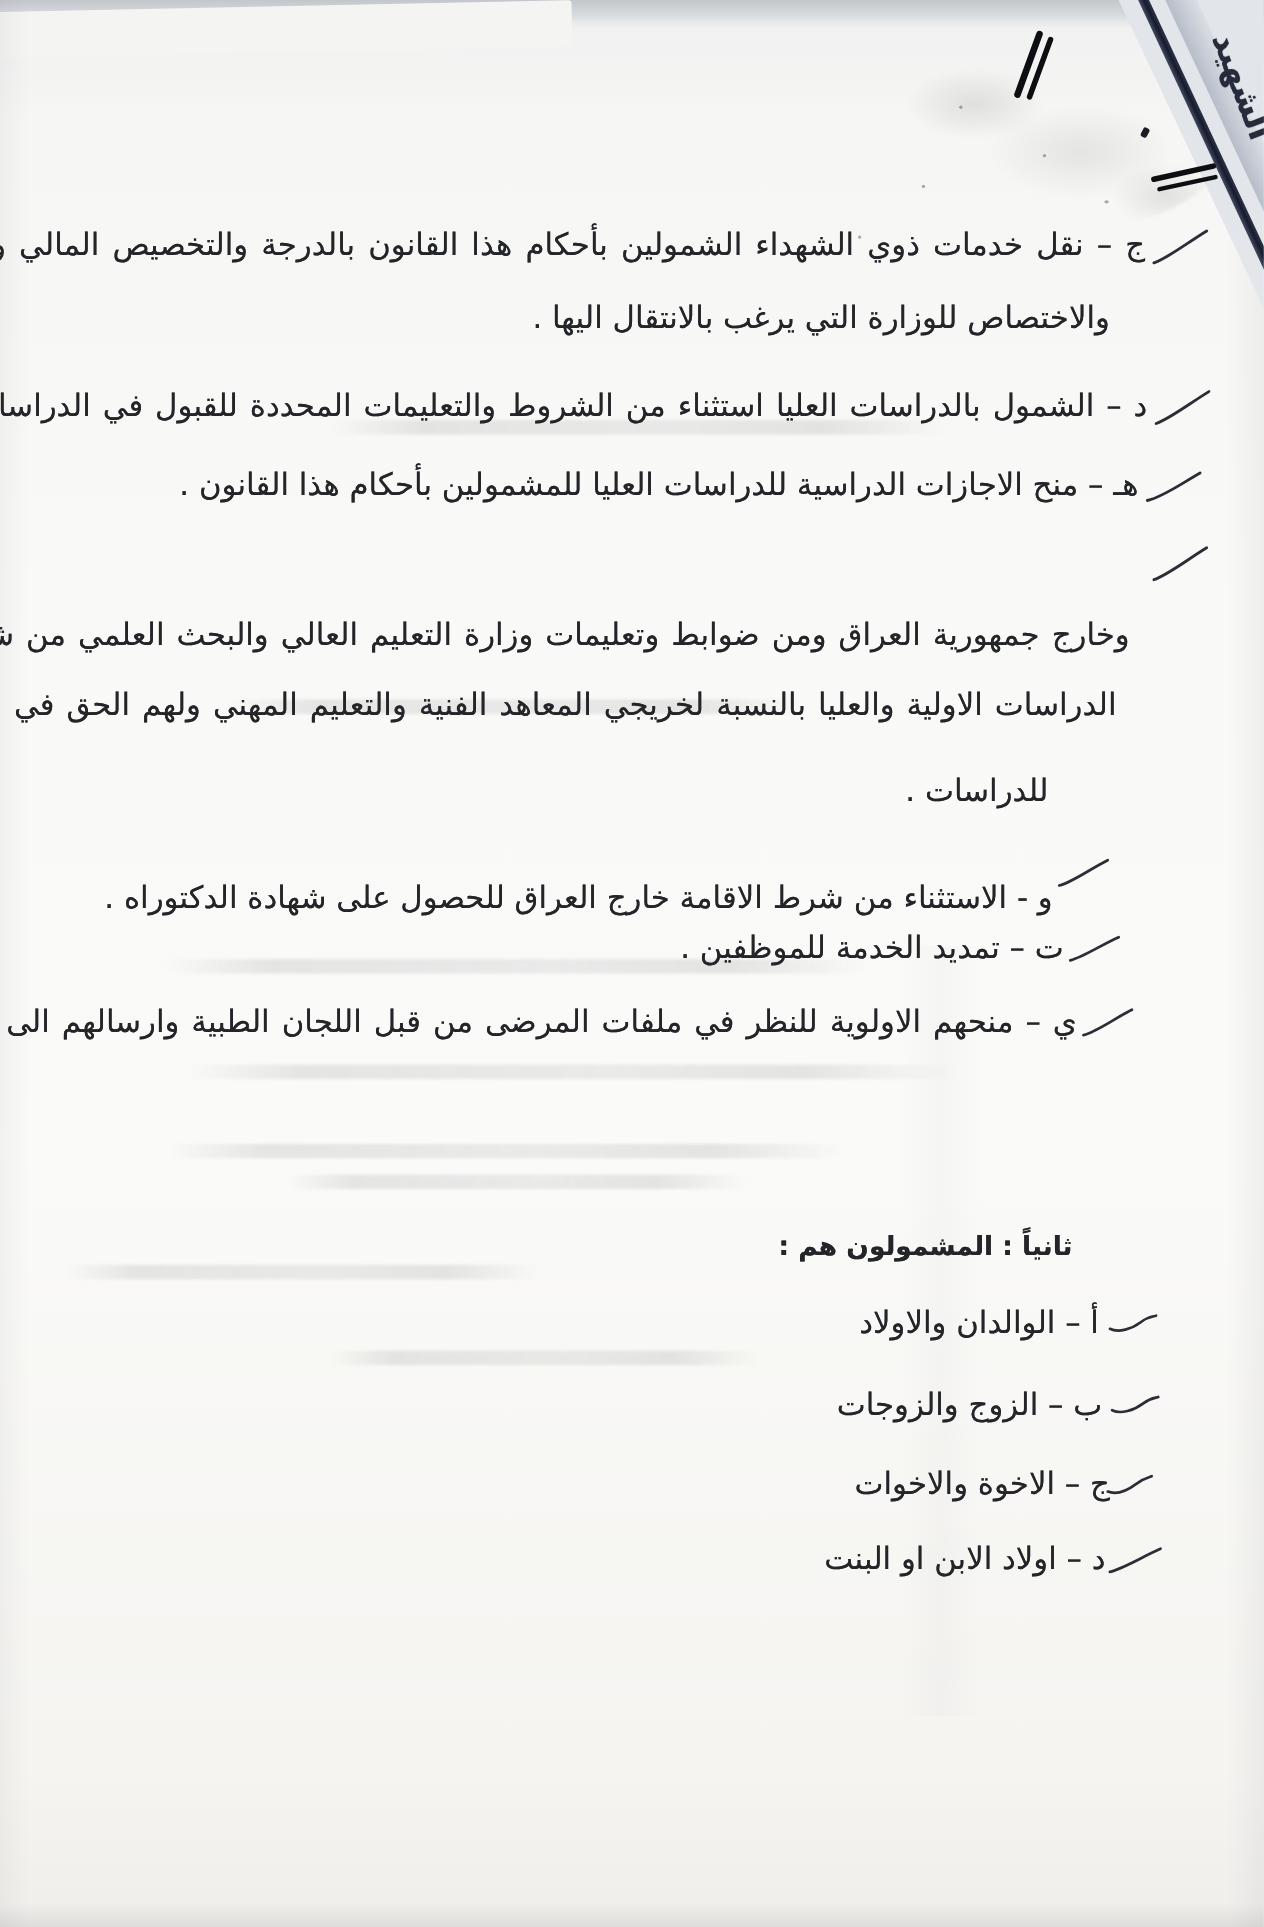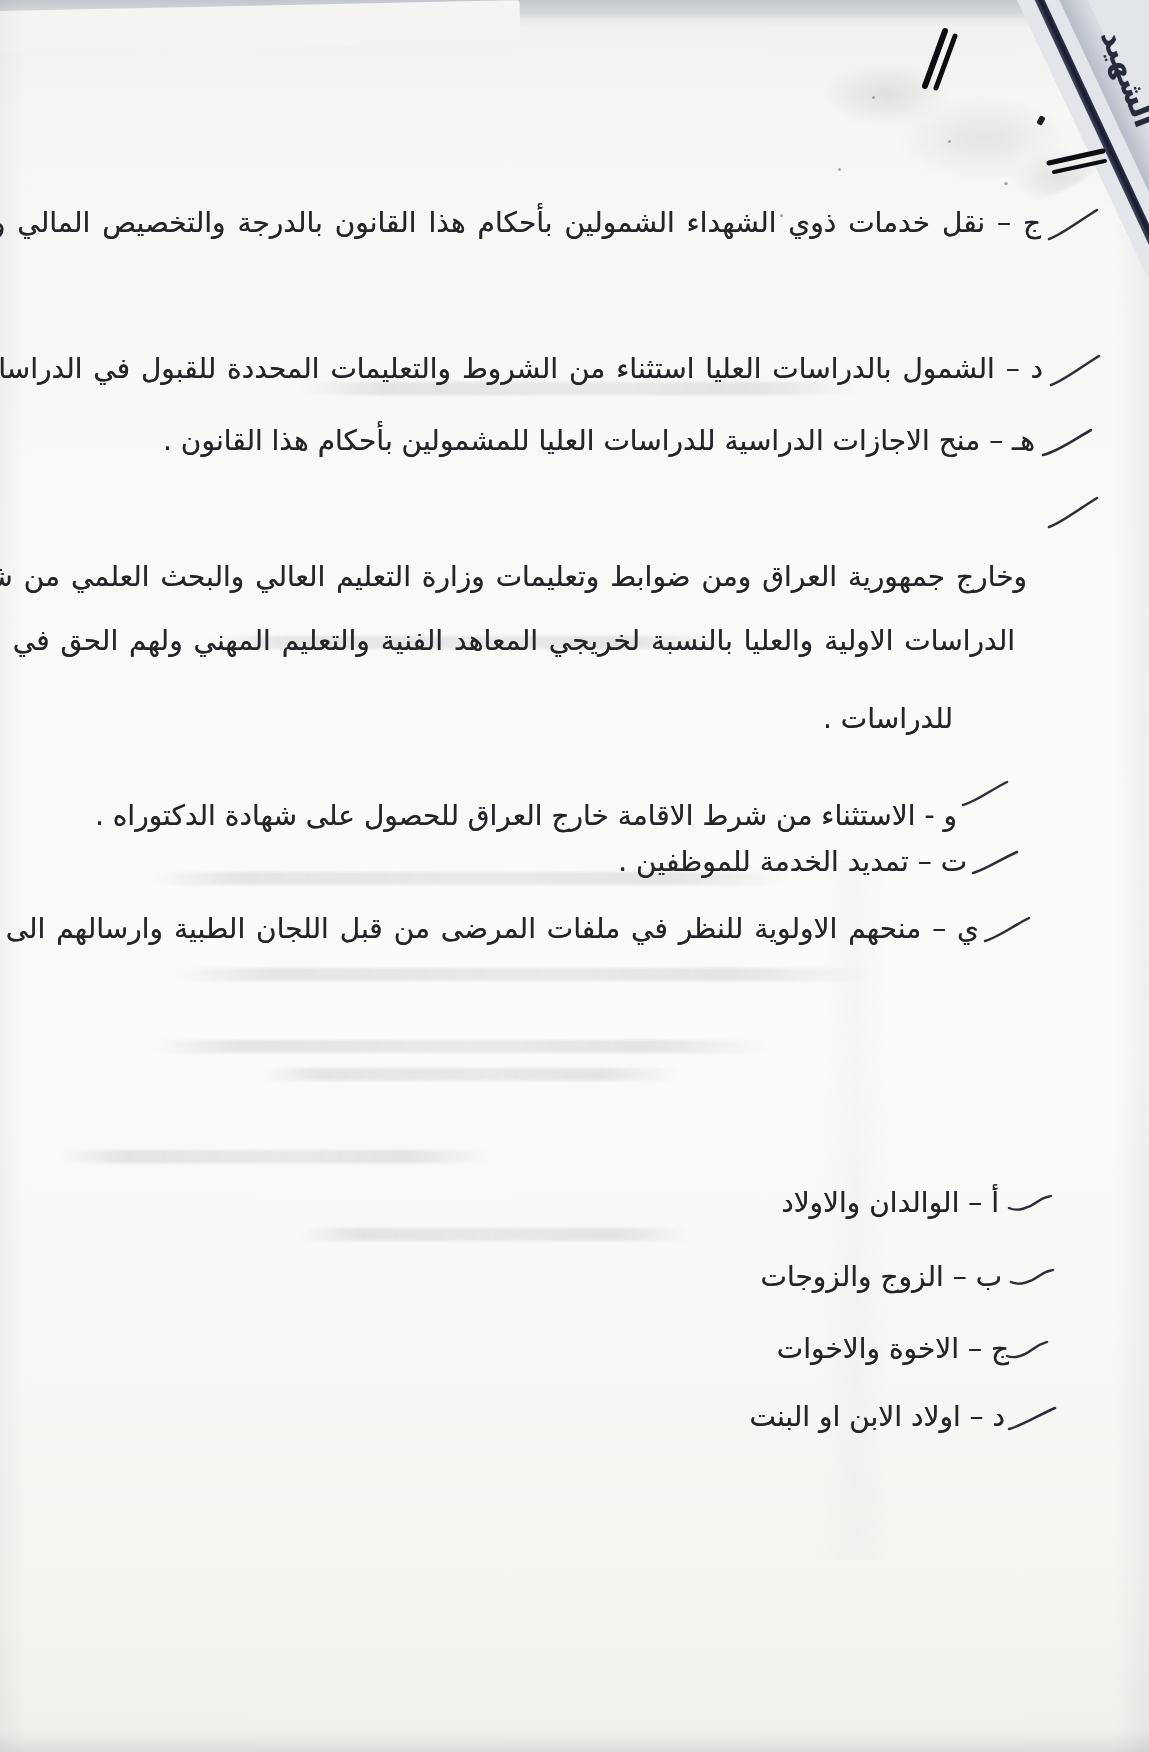--- a/index.html
+++ b/index.html
@@ -194,28 +194,30 @@
         <path d="M2 16 C 10 19, 20 15, 28 9 S 40 3 42 2" stroke="#2b2e36" stroke-width="2.4" fill="none" stroke-linecap="round"></path>
       </svg>
   </div>
   <div class="tick tm3">
     <svg width="50" height="26" viewBox="0 0 50 26">
         <path d="M2 23 C 14 20, 32 9, 48 2" stroke="#2b2e36" stroke-width="2.5" fill="none" stroke-linecap="round"></path>
       </svg>
   </div>
 
   <div class="line l0">ج – نقل خدمات ذوي الشهداء الشمولين بأحكام هذا القانون بالدرجة والتخصيص المالي وحسب الخبرة</div>
+  <div class="line l1">والاختصاص للوزارة التي يرغب بالانتقال اليها .</div>
   <div class="line l2">د – الشمول بالدراسات العليا استثناء من الشروط والتعليمات المحددة للقبول في الدراسات الأولية والعليا .</div>
   <div class="line l3">هـ – منح الاجازات الدراسية للدراسات العليا للمشمولين بأحكام هذا القانون .</div>
   <div class="line l5">وخارج جمهورية العراق ومن ضوابط وتعليمات وزارة التعليم العالي والبحث العلمي من شروط القبول في</div>
   <div class="line l6">الدراسات الاولية والعليا بالنسبة لخريجي المعاهد الفنية والتعليم المهني ولهم الحق في الاختيار بالدراسات</div>
   <div class="line l7">للدراسات .</div>
   <div class="line l8">و - الاستثناء من شرط الاقامة خارج العراق للحصول على شهادة الدكتوراه .</div>
   <div class="line l9">ت – تمديد الخدمة للموظفين .</div>
   <div class="line l10">ي – منحهم الاولوية للنظر في ملفات المرضى من قبل اللجان الطبية وارسالهم الى خارج جمهورية العراق للعلاج</div>
 
+  <div class="line heading lh">ثانياً : المشمولون هم :</div>
 
   <div class="line m0">أ – الوالدان والاولاد</div>
   <div class="line m1">ب – الزوج والزوجات</div>
   <div class="line m2">ج – الاخوة والاخوات</div>
   <div class="line m3">د – اولاد الابن او البنت</div>
 
 </div>
 
 </body></html>

